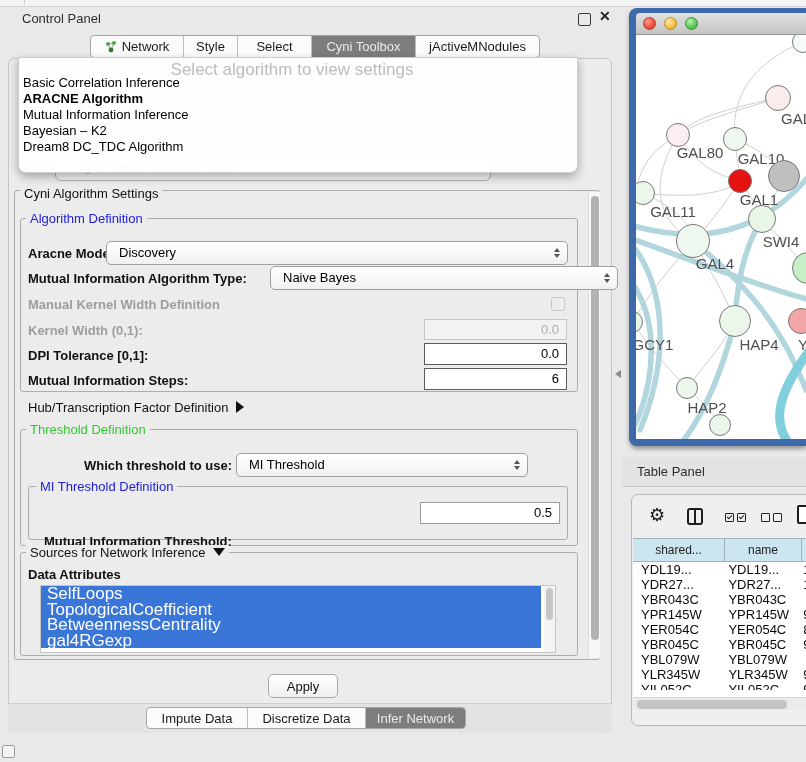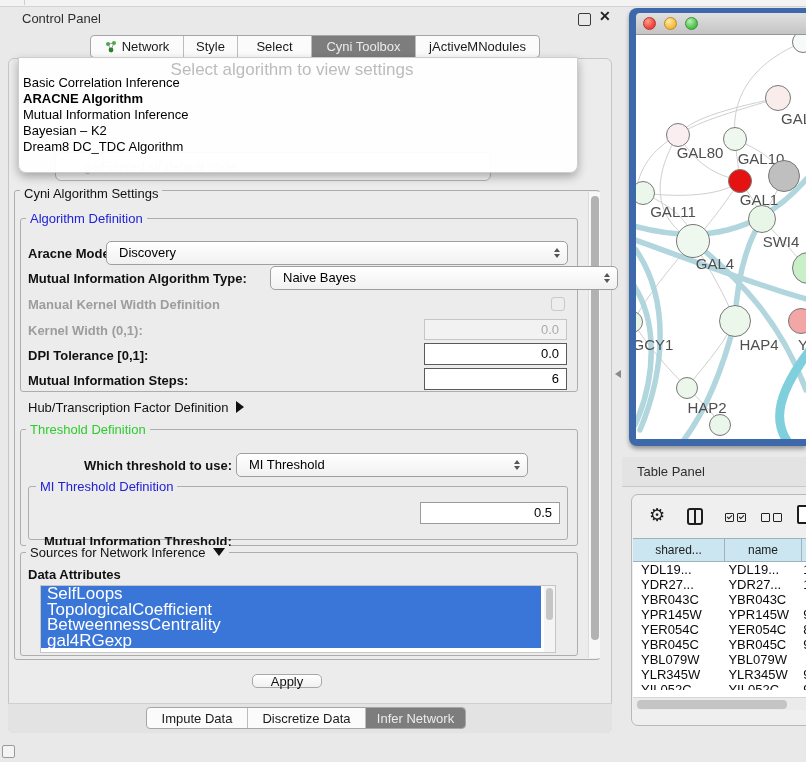--- a/index.html
+++ b/index.html
@@ -213,21 +213,21 @@
 <div class="abs attr-list">
   <div class="attr-item">SelfLoops</div>
   <div class="attr-item">TopologicalCoefficient</div>
   <div class="attr-item">BetweennessCentrality</div>
   <div class="attr-item">gal4RGexp</div>
 </div>
 <div class="sb-v" style="left:544px;top:586px;width:11px;height:66px;border-left:none;background:#f4f4f4">
   <span class="sb-thumb" style="left:2px;top:2px;width:7px;height:32px;background:#c6c6c6"></span>
 </div>
 
-<div class="btn" style="left:252px;top:674px;width:70px;height:14px">Apply</div>
+<div class="btn" style="left:268px;top:674px;width:70px;height:24px">Apply</div>
 <div class="abs bottom-strip"></div>
 <div class="seg" style="left:146px;top:707px;height:22px">
   <div class="tab" style="width:100px">
       <span>Impute Data</span>
     </div>
   <div class="tab" style="width:118px">
       <span>Discretize Data</span>
     </div>
   <div class="tab sel" style="width:100px">
       <span>Infer Network</span>

